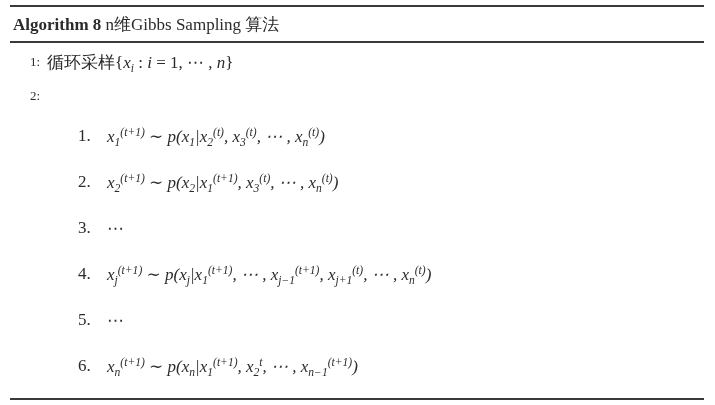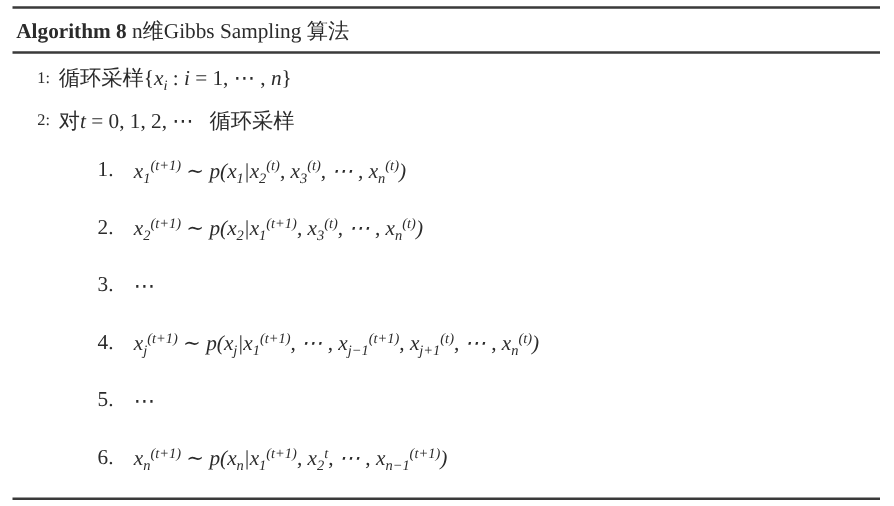--- a/index.html
+++ b/index.html
@@ -80,21 +80,20 @@
 
   <div class="steps">
 
     <div class="step">
       <span class="lineno">1:</span>
       <span class="stext"><span>循环采样{</span><span class="mi">x</span><sub class="mi">i</sub><span> : </span><span class="mi">i</span><span> = 1, ⋯ , </span><span class="mi">n</span><span>}</span></span>
     </div>
 
     <div class="step">
       <span class="lineno">2:</span>
-      <span class="stext"><span>对</span><span class="mi">t</span><span> = 0, 1, 2, ⋯   循环采样</span></span>
     </div>
 
     <div class="substeps">
 
       <div class="item">
         <span class="ino">1.</span>
         <span class="math"><span class="mi">x</span><sub class="mi">1</sub><sup class="mi">(t+1)</sup><span class="mi"> ∼ p(x</span><sub class="mi">1</sub><span class="mi">|x</span><sub class="mi">2</sub><sup class="mi">(t)</sup><span class="mi">, x</span><sub class="mi">3</sub><sup class="mi">(t)</sup><span class="mi">, ⋯ , x</span><sub class="mi">n</sub><sup class="mi">(t)</sup><span class="mi">)</span></span>
       </div>
 
       <div class="item">

